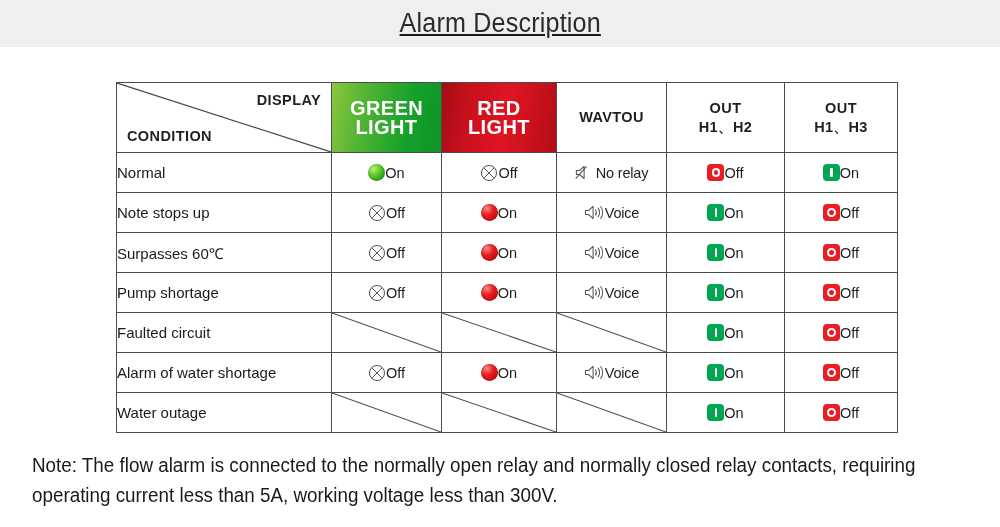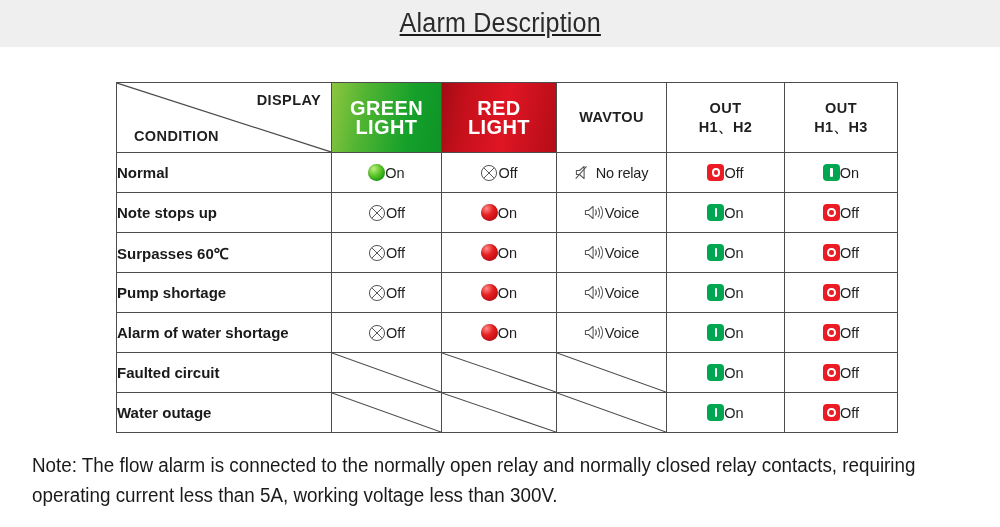--- a/index.html
+++ b/index.html
@@ -81,21 +81,20 @@
   }
   .th-corner .lbl-display{
     position:absolute; right:10px; top:9px;
     font-size:14.5px; font-weight:600; letter-spacing:.4px;
     color:#1f1f1f;
   }
   .th-corner .lbl-condition{
     position:absolute; left:10px; bottom:8px;
     font-size:14.5px; font-weight:600; letter-spacing:.4px;
     color:#1f1f1f;
-    margin-left:7px;
   }
   .th-green{
     background:linear-gradient(100deg,#8cc63f 0%,#54b533 28%,#14a02a 70%,#0f9426 100%);
     text-align:center;
   }
   .th-red{
     background:linear-gradient(100deg,#a30c15 0%,#c5101b 22%,#e01523 55%,#b30d17 100%);
     text-align:center;
   }
   .th-green .t, .th-red .t{
@@ -110,21 +109,20 @@
   .th-plain .t2{display:block;line-height:19px;}
 
   
   tr.row td{height:39px; background:#ffffff;}
   td.cond{
     padding-left:13px;
     font-size:15px;
     color:#1a1a1a;
     letter-spacing:0;
     white-space:nowrap;
-    font-weight:bold;
   }
   td.state{ text-align:center; }
   .state-inner{
     display:flex;align-items:center;justify-content:center;
   }
   .state-inner .lab{
     font-size:14.5px;color:#1f1f1f;white-space:nowrap;
   }
   .state-inner .lab.wide{letter-spacing:-.2px;}
 
@@ -408,20 +406,54 @@
           <td class="state">
             <div class="state-inner">
               <span class="sw off">
                 <span class="gl ring"></span>
               </span>
               <span class="lab">Off</span>
             </div>
           </td>
         </tr>
         <tr class="row">
+          <td class="cond">Faulted circuit</td>
+          <td class="na">
+            <svg viewBox="0 0 100 40" preserveAspectRatio="none">
+              <line x1="0" y1="0" x2="100" y2="40" stroke="#4c4c4c" stroke-width="1.1" vector-effect="non-scaling-stroke"></line>
+            </svg>
+          </td>
+          <td class="na">
+            <svg viewBox="0 0 100 40" preserveAspectRatio="none">
+              <line x1="0" y1="0" x2="100" y2="40" stroke="#4c4c4c" stroke-width="1.1" vector-effect="non-scaling-stroke"></line>
+            </svg>
+          </td>
+          <td class="na">
+            <svg viewBox="0 0 100 40" preserveAspectRatio="none">
+              <line x1="0" y1="0" x2="100" y2="40" stroke="#4c4c4c" stroke-width="1.1" vector-effect="non-scaling-stroke"></line>
+            </svg>
+          </td>
+          <td class="state">
+            <div class="state-inner">
+              <span class="sw on">
+                <span class="gl bar"></span>
+              </span>
+              <span class="lab">On</span>
+            </div>
+          </td>
+          <td class="state">
+            <div class="state-inner">
+              <span class="sw off">
+                <span class="gl ring"></span>
+              </span>
+              <span class="lab">Off</span>
+            </div>
+          </td>
+        </tr>
+        <tr class="row">
           <td class="cond">Alarm of water shortage</td>
           <td class="state">
             <div class="state-inner">
               <svg class="xcircle" viewBox="0 0 20 20">
                 <circle cx="10" cy="10" r="8.4" fill="none" stroke="#555" stroke-width="1.1"></circle>
                 <line x1="4.1" y1="4.1" x2="15.9" y2="15.9" stroke="#555" stroke-width="1.1"></line>
                 <line x1="15.9" y1="4.1" x2="4.1" y2="15.9" stroke="#555" stroke-width="1.1"></line>
               </svg>
               <span class="lab">Off</span>
             </div>
@@ -456,54 +488,20 @@
           <td class="state">
             <div class="state-inner">
               <span class="sw off">
                 <span class="gl ring"></span>
               </span>
               <span class="lab">Off</span>
             </div>
           </td>
         </tr>
         <tr class="row">
-          <td class="cond">Faulted circuit</td>
-          <td class="na">
-            <svg viewBox="0 0 100 40" preserveAspectRatio="none">
-              <line x1="0" y1="0" x2="100" y2="40" stroke="#4c4c4c" stroke-width="1.1" vector-effect="non-scaling-stroke"></line>
-            </svg>
-          </td>
-          <td class="na">
-            <svg viewBox="0 0 100 40" preserveAspectRatio="none">
-              <line x1="0" y1="0" x2="100" y2="40" stroke="#4c4c4c" stroke-width="1.1" vector-effect="non-scaling-stroke"></line>
-            </svg>
-          </td>
-          <td class="na">
-            <svg viewBox="0 0 100 40" preserveAspectRatio="none">
-              <line x1="0" y1="0" x2="100" y2="40" stroke="#4c4c4c" stroke-width="1.1" vector-effect="non-scaling-stroke"></line>
-            </svg>
-          </td>
-          <td class="state">
-            <div class="state-inner">
-              <span class="sw on">
-                <span class="gl bar"></span>
-              </span>
-              <span class="lab">On</span>
-            </div>
-          </td>
-          <td class="state">
-            <div class="state-inner">
-              <span class="sw off">
-                <span class="gl ring"></span>
-              </span>
-              <span class="lab">Off</span>
-            </div>
-          </td>
-        </tr>
-        <tr class="row">
           <td class="cond">Water outage</td>
           <td class="na">
             <svg viewBox="0 0 100 40" preserveAspectRatio="none">
               <line x1="0" y1="0" x2="100" y2="40" stroke="#4c4c4c" stroke-width="1.1" vector-effect="non-scaling-stroke"></line>
             </svg>
           </td>
           <td class="na">
             <svg viewBox="0 0 100 40" preserveAspectRatio="none">
               <line x1="0" y1="0" x2="100" y2="40" stroke="#4c4c4c" stroke-width="1.1" vector-effect="non-scaling-stroke"></line>
             </svg>

